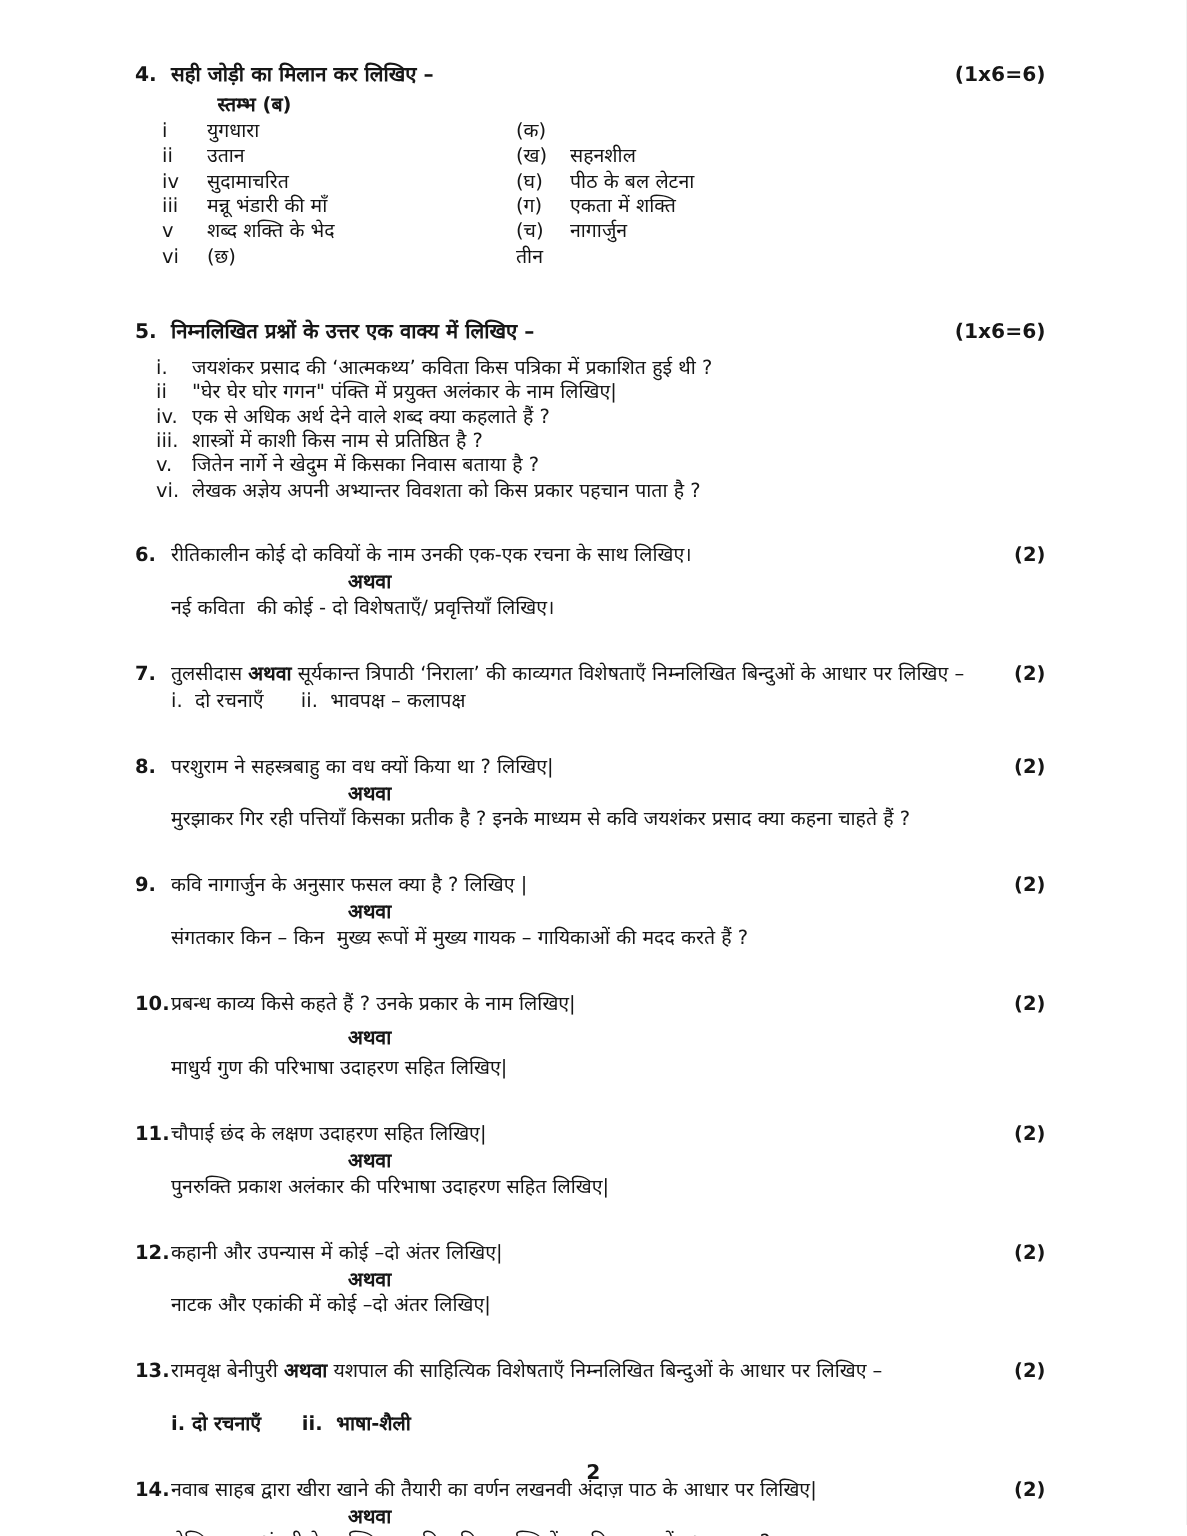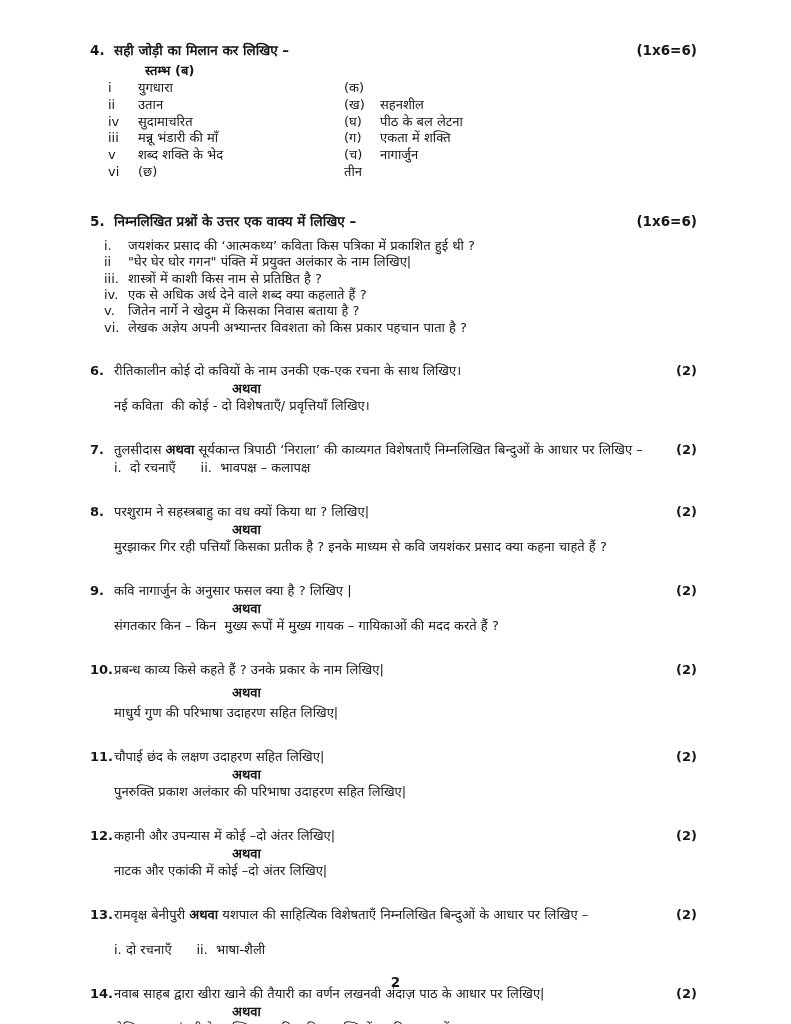--- a/index.html
+++ b/index.html
@@ -28,21 +28,21 @@
   .q5-item{display:flex;line-height:16.4px;}
   .q5-sn{width:24px;flex-shrink:0;}
   .q5-text{flex:1;}
   
   section.q{margin-top:26px;}
   section.q4{margin-top:7px;}
   section.q5{margin-top:30px;}
   .or-line{font-weight:700;padding-left:142px;line-height:17px;}
   .alt-line{padding-left:24px;line-height:18px;white-space:pre-wrap;}
   .sub-line{padding-left:24px;line-height:18px;white-space:pre-wrap;}
-  .sub-line.gap{margin-top:17px;}
+  .sub-line.gap{margin-top:17px;font-weight:bold;}
   .page-number{position:absolute;bottom:34px;left:0;right:0;text-align:center;
     font-weight:700;font-size:13.5px;}
 </style>
 </head>
 <body>
 
 <div class="page">
 
   <section class="q4">
     <div class="q-line q-header">
@@ -100,28 +100,28 @@
     <div class="q5-items">
       <div class="q5-item">
         <span class="q5-sn">i.</span>
         <span class="q5-text">जयशंकर प्रसाद की ‘आत्मकथ्य’ कविता किस पत्रिका में प्रकाशित हुई थी ?</span>
       </div>
       <div class="q5-item">
         <span class="q5-sn">ii</span>
         <span class="q5-text">"घेर घेर घोर गगन" पंक्ति में प्रयुक्त अलंकार के नाम लिखिए|</span>
       </div>
       <div class="q5-item">
+        <span class="q5-sn">iv.</span>
+        <span class="q5-text">एक से अधिक अर्थ देने वाले शब्द क्या कहलाते हैं ?</span>
+      </div>
+      <div class="q5-item">
         <span class="q5-sn">iii.</span>
         <span class="q5-text">शास्त्रों में काशी किस नाम से प्रतिष्ठित है ?</span>
       </div>
       <div class="q5-item">
-        <span class="q5-sn">iv.</span>
-        <span class="q5-text">एक से अधिक अर्थ देने वाले शब्द क्या कहलाते हैं ?</span>
-      </div>
-      <div class="q5-item">
         <span class="q5-sn">v.</span>
         <span class="q5-text">जितेन नार्गे ने खेदुम में किसका निवास बताया है  ?</span>
       </div>
       <div class="q5-item">
         <span class="q5-sn">vi.</span>
         <span class="q5-text">लेखक अज्ञेय अपनी अभ्यान्तर विवशता को किस प्रकार पहचान पाता है ?</span>
       </div>
     </div>
   </section>
 

